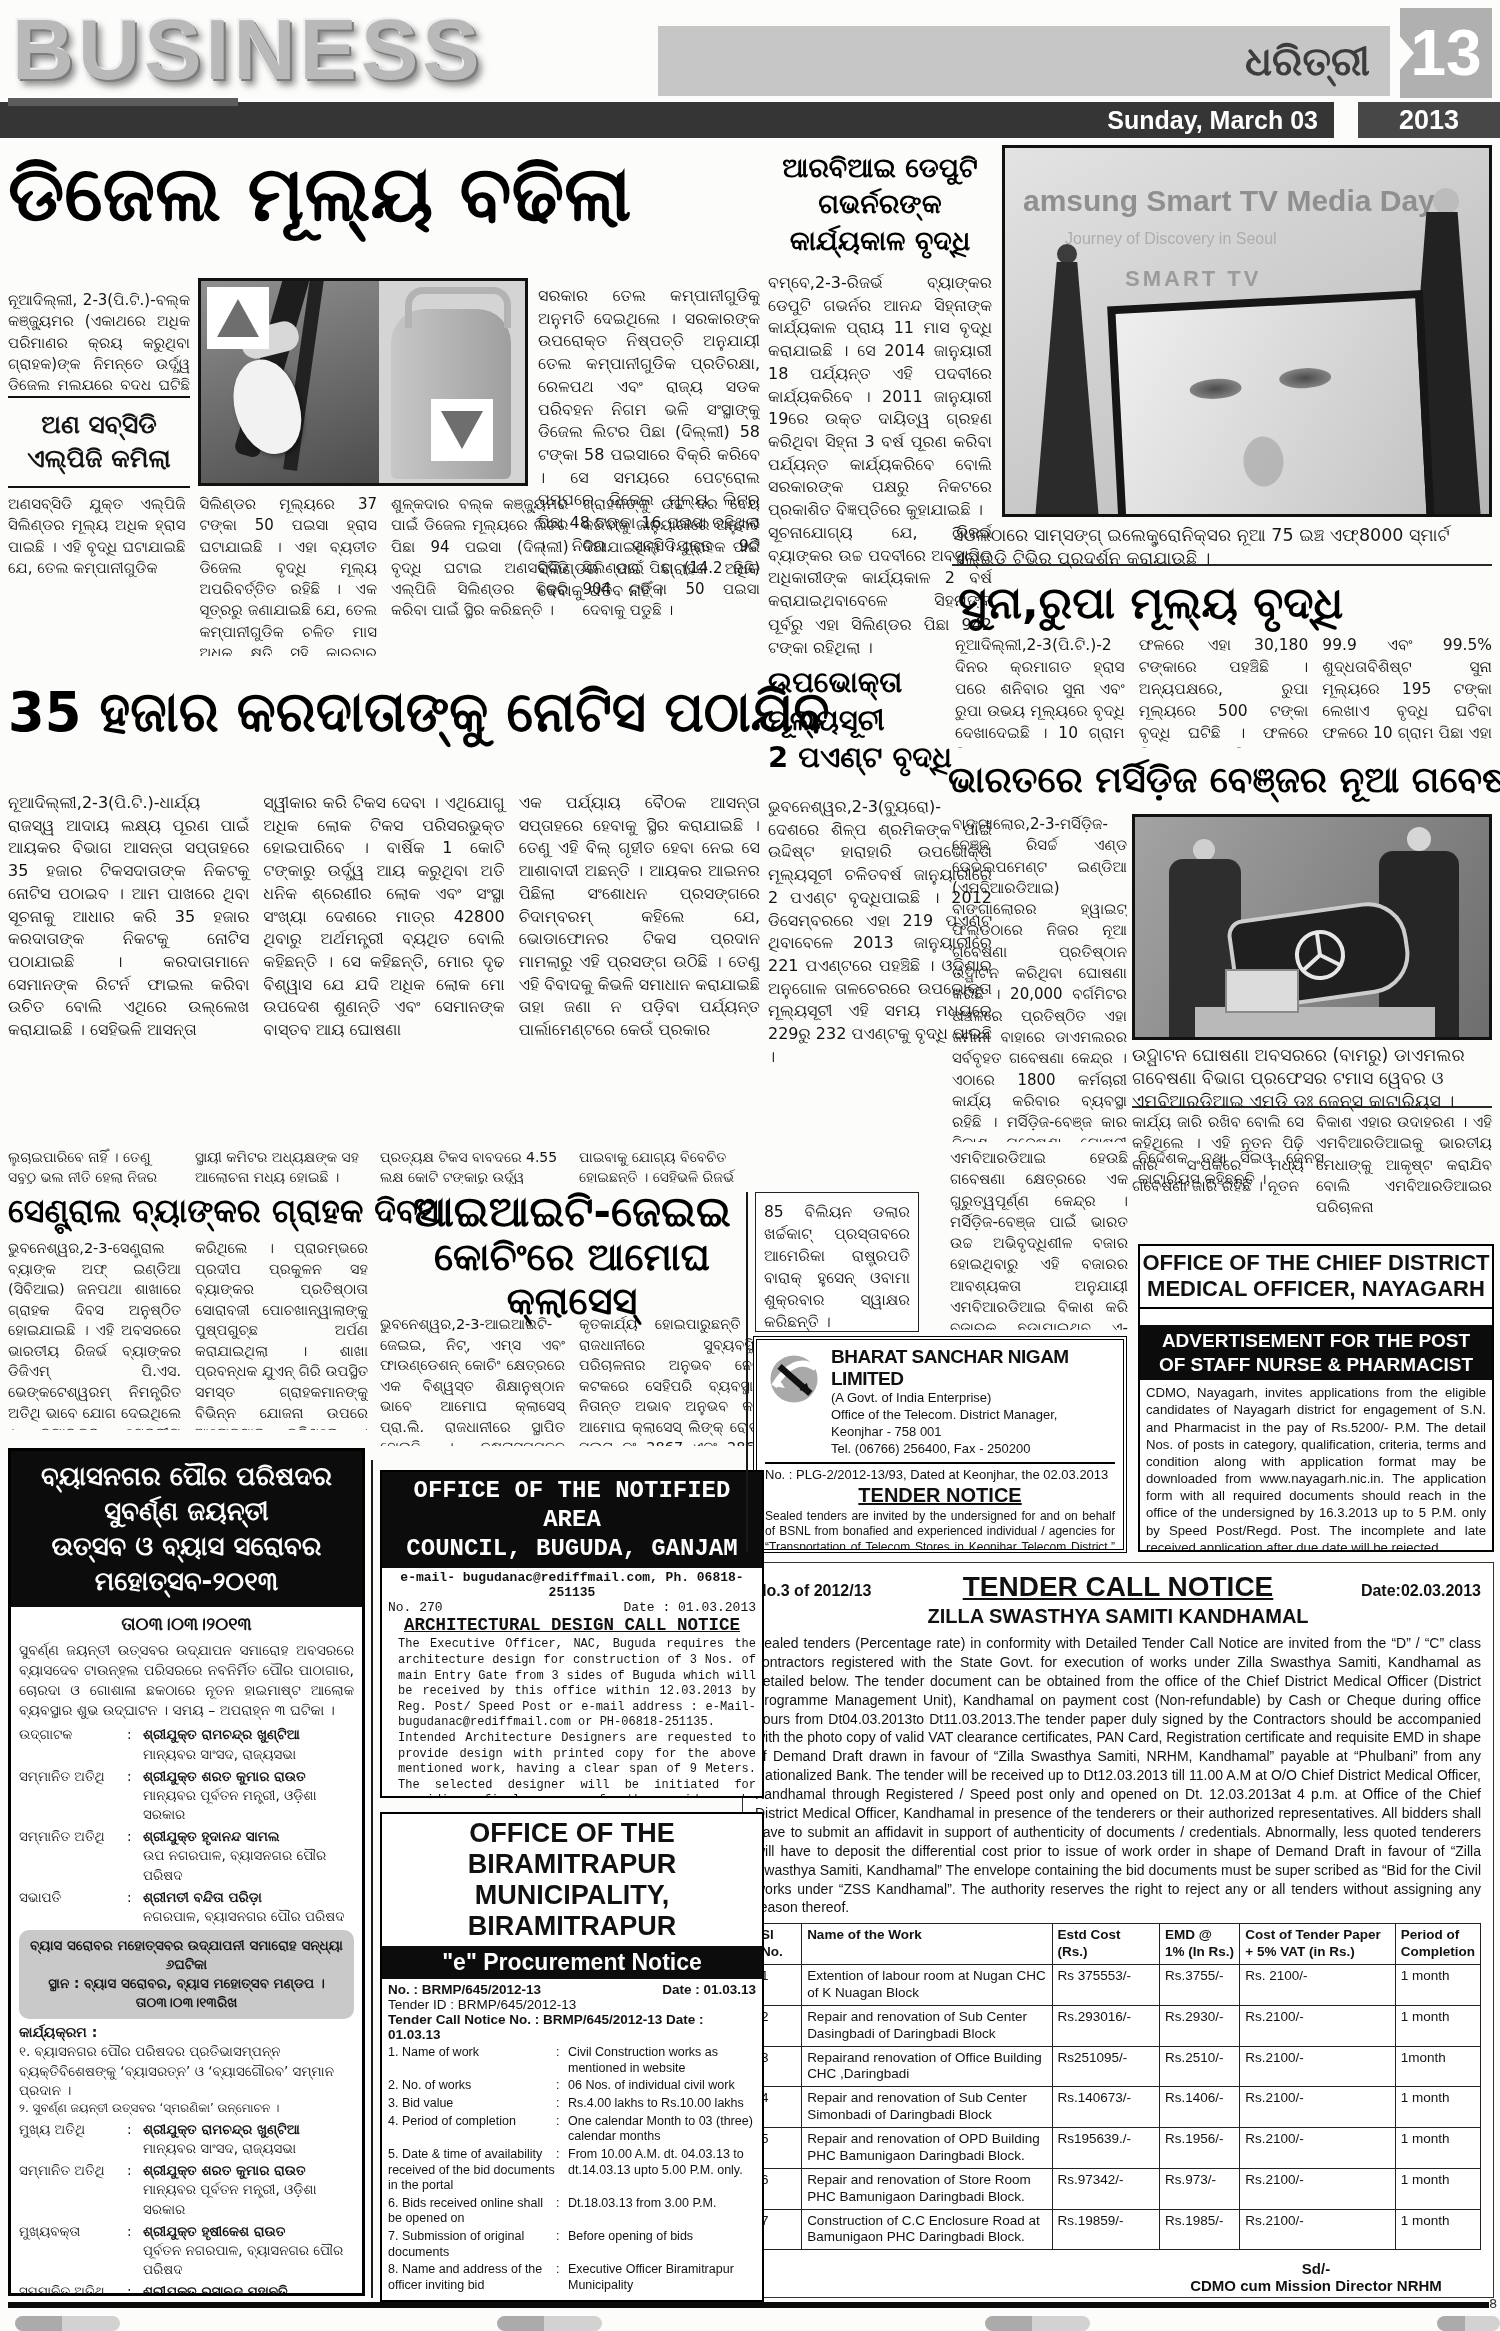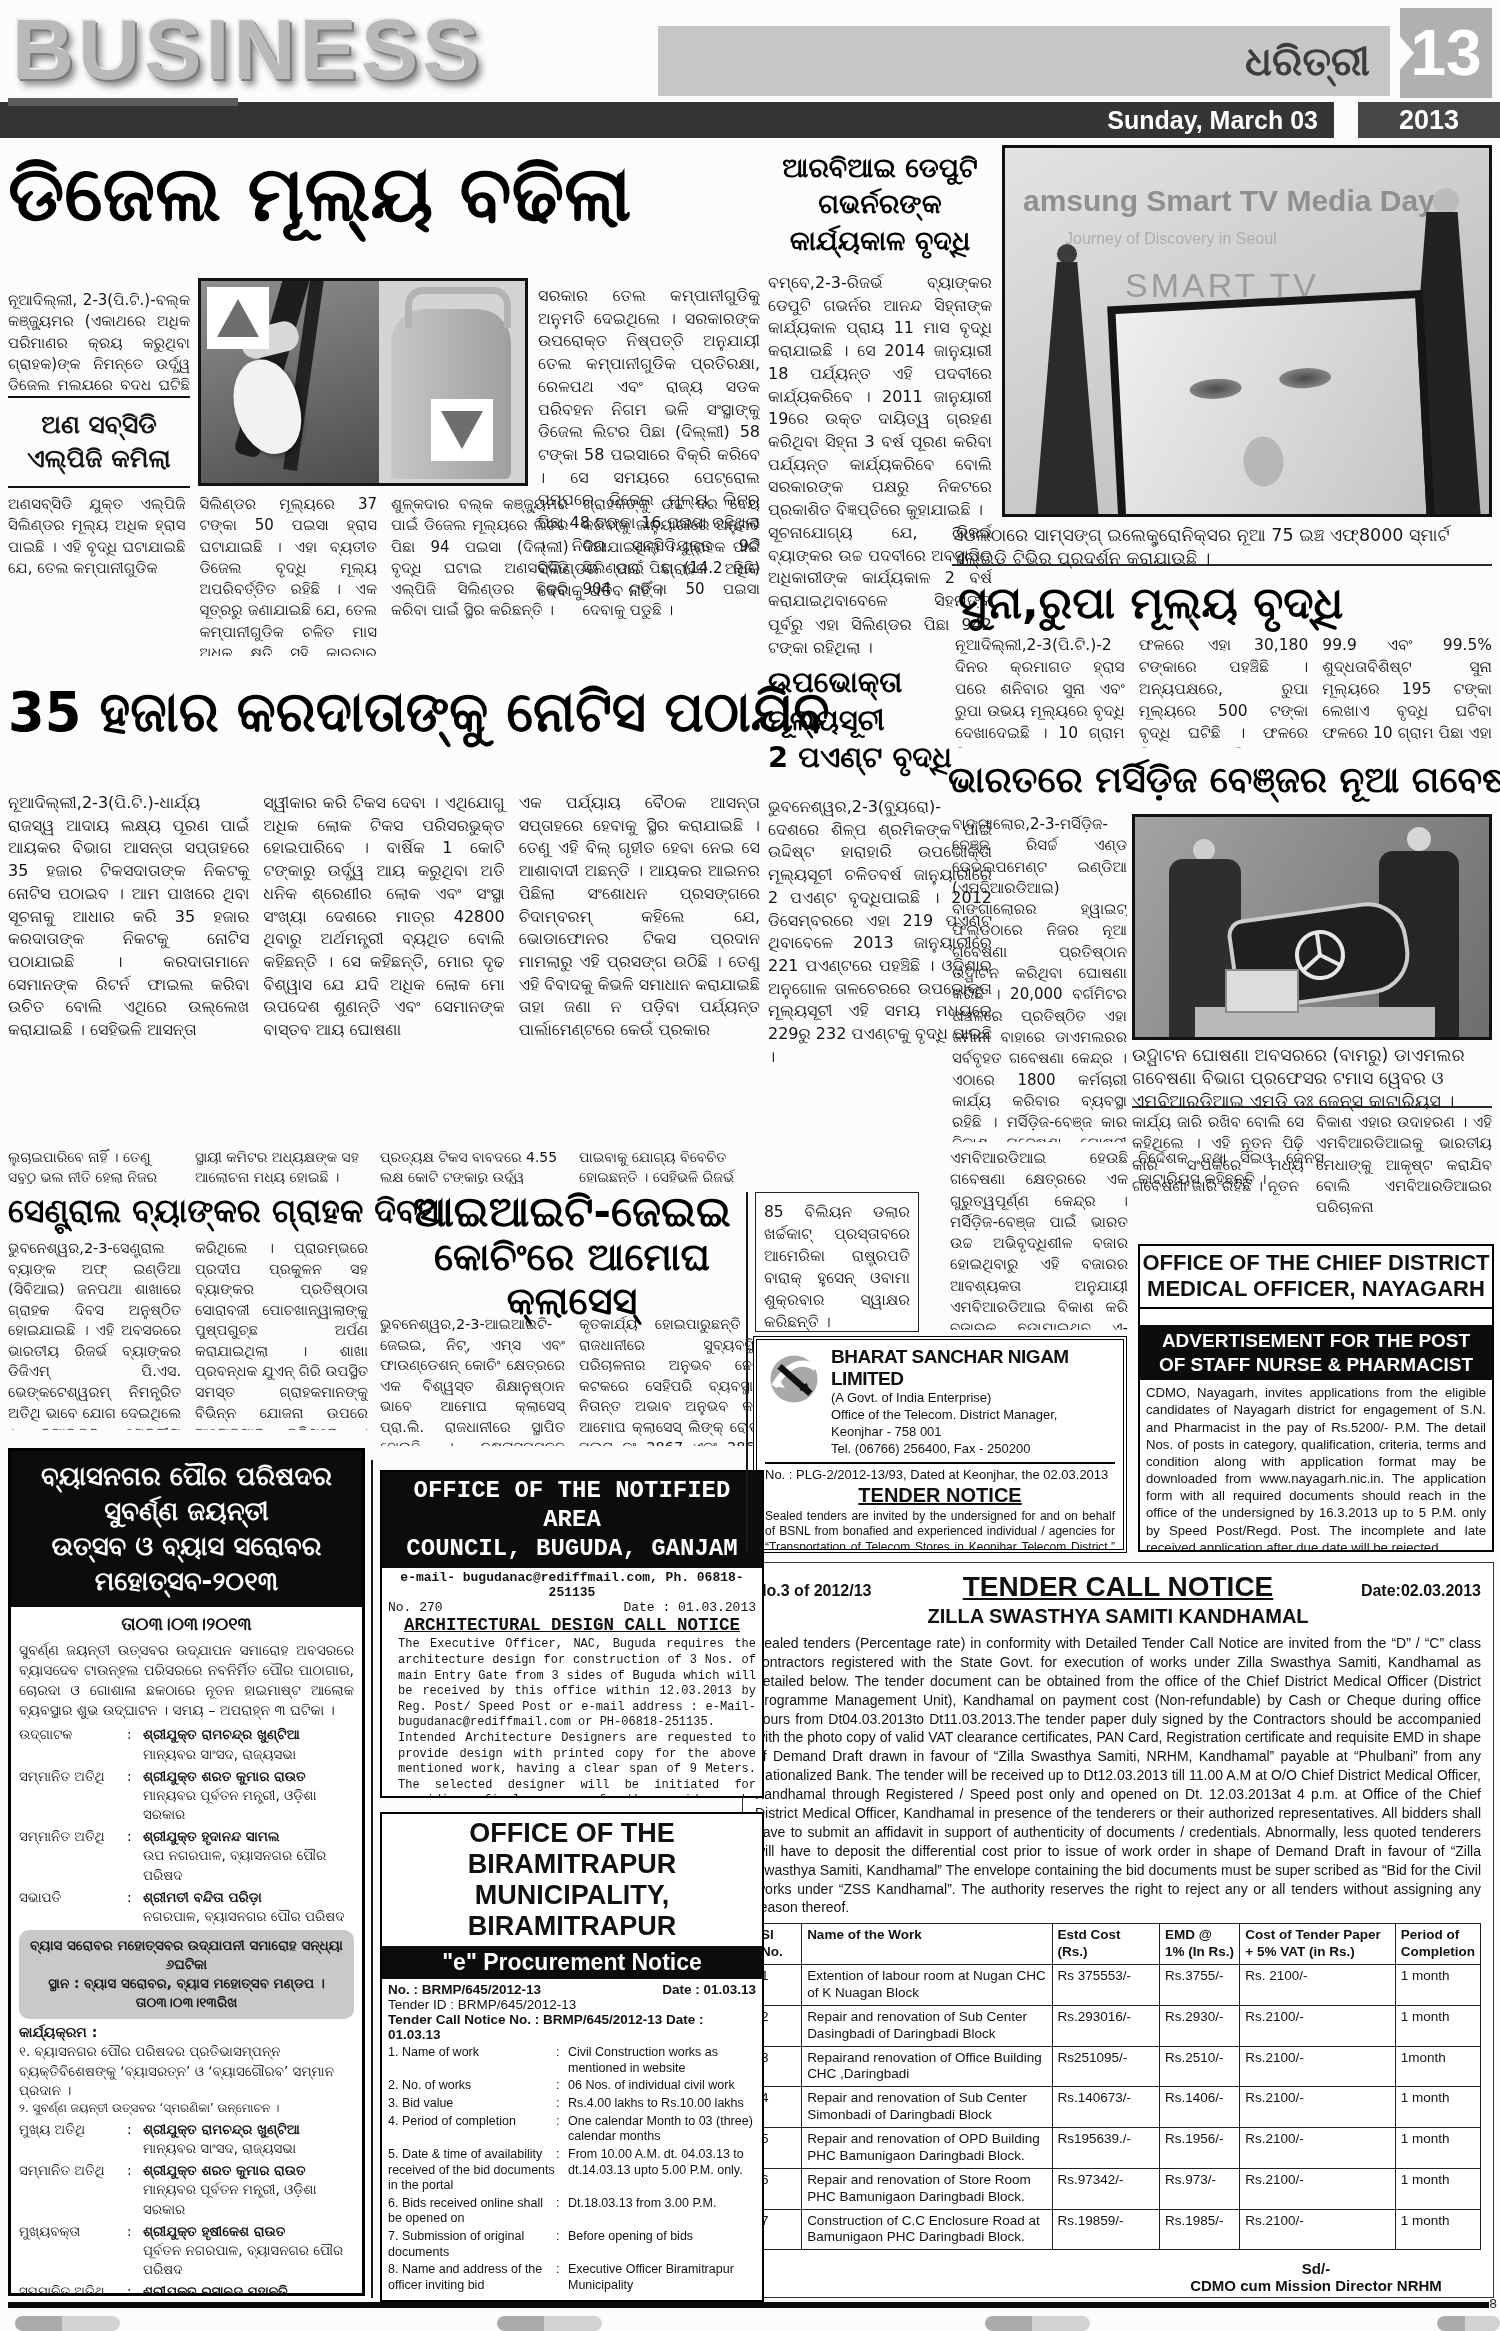--- a/index.html
+++ b/index.html
@@ -102,21 +102,21 @@
 
   <div class="abs hlx odia" style="left:768px;top:150px;width:224px;height:112px;font-size:27px;line-height:1.35;text-align:center;white-space:pre-line;">ଆରବିଆଇ ଡେପୁଟି
 ଗଭର୍ନରଙ୍କ କାର୍ଯ୍ୟକାଳ ବୃଦ୍ଧି</div>
   <div class="abs odia just clip" style="left:768px;top:272px;width:224px;height:336px;font-size:16px;white-space:pre-line;">ବମ୍ବେ,2-3-ରିଜର୍ଭ ବ୍ୟାଙ୍କର ଡେପୁଟି ଗଭର୍ନର ଆନନ୍ଦ ସିହ୍ନାଙ୍କ କାର୍ଯ୍ୟକାଳ ପ୍ରାୟ 11 ମାସ ବୃଦ୍ଧି କରାଯାଇଛି । ସେ 2014 ଜାନୁୟାରୀ 18 ପର୍ଯ୍ୟନ୍ତ ଏହି ପଦବୀରେ କାର୍ଯ୍ୟକରିବେ । 2011 ଜାନୁୟାରୀ 19ରେ ଉକ୍ତ ଦାୟିତ୍ୱ ଗ୍ରହଣ କରିଥିବା ସିହ୍ନା 3 ବର୍ଷ ପୂରଣ କରିବା ପର୍ଯ୍ୟନ୍ତ କାର୍ଯ୍ୟକରିବେ ବୋଲି ସରକାରଙ୍କ ପକ୍ଷରୁ ନିକଟରେ ପ୍ରକାଶିତ ବିଜ୍ଞପ୍ତିରେ କୁହାଯାଇଛି ।
 ସୂଚନାଯୋଗ୍ୟ ଯେ, ରିଜର୍ଭ ବ୍ୟାଙ୍କର ଉଚ୍ଚ ପଦବୀରେ ଅବସ୍ଥାପିତ ଅଧିକାରୀଙ୍କ କାର୍ଯ୍ୟକାଳ 2 ବର୍ଷ କରାଯାଇଥିବାବେଳେ ସିହ୍ନାଙ୍କ କାର୍ଯ୍ୟକାଳ 2ଟି ପର୍ଯ୍ୟାୟରେ 3 ମାସ ବୃଦ୍ଧି କରାଯାଇଛି ।</div>
   <div class="abs odia just clip" style="left:768px;top:614px;width:224px;height:42px;font-size:16px;">ପୂର୍ବରୁ ଏହା ସିଲିଣ୍ଡର ପିଛା 942 ଟଙ୍କା ରହିଥିଲା ।</div>
 
   <div class="abs photo" style="left:1002px;top:145px;width:490px;height:372px;background:linear-gradient(150deg,#e3e3e3,#b5b5b5);">
     <div style="position:absolute;left:18px;top:36px;width:440px;font-size:30px;color:#8f8f8f;font-weight:bold;font-family:'Liberation Sans',sans-serif;">amsung Smart TV Media Day</div>
     <div style="position:absolute;left:60px;top:82px;width:340px;font-size:16px;color:#adadad;font-family:'Liberation Sans',sans-serif;">Journey of Discovery in Seoul</div>
-    <div style="position:absolute;left:120px;top:118px;font-size:34px;letter-spacing:3px;color:#9b9b9b;font-weight:normal;font-family:'Liberation Sans',sans-serif;">SMART TV</div>
+    <div style="position:absolute;left:120px;top:118px;font-size:22px;letter-spacing:3px;color:#9b9b9b;font-weight:bold;font-family:'Liberation Sans',sans-serif;">SMART TV</div>
     <div style="position:absolute;left:52px;top:96px;width:20px;height:20px;border-radius:50%;background:#3c3c3c;"></div>
     <div style="position:absolute;left:30px;top:114px;width:64px;height:258px;background:#2b2b2b;clip-path:polygon(34% 0,66% 0,100% 100%,0 100%);"></div>
     <div style="position:absolute;right:30px;top:40px;width:26px;height:26px;border-radius:50%;background:#bcbcbc;"></div>
     <div style="position:absolute;right:8px;top:64px;width:78px;height:308px;background:#222;clip-path:polygon(30% 0,70% 0,100% 100%,0 100%);"></div>
     <div style="position:absolute;left:108px;top:150px;width:300px;height:216px;border:8px solid #161616;background:linear-gradient(120deg,#efefef,#c4c4c4);transform:rotate(-3deg);">
       <div style="position:absolute;left:70px;top:70px;width:52px;height:20px;border-radius:50%;background:radial-gradient(#4a4a4a,#9c9c9c);"></div>
       <div style="position:absolute;left:160px;top:64px;width:52px;height:20px;border-radius:50%;background:radial-gradient(#4a4a4a,#9c9c9c);"></div>
       <div style="position:absolute;left:120px;top:130px;width:40px;height:50px;border-radius:50%;background:rgba(150,150,150,.5);"></div>
     </div>
   </div>

